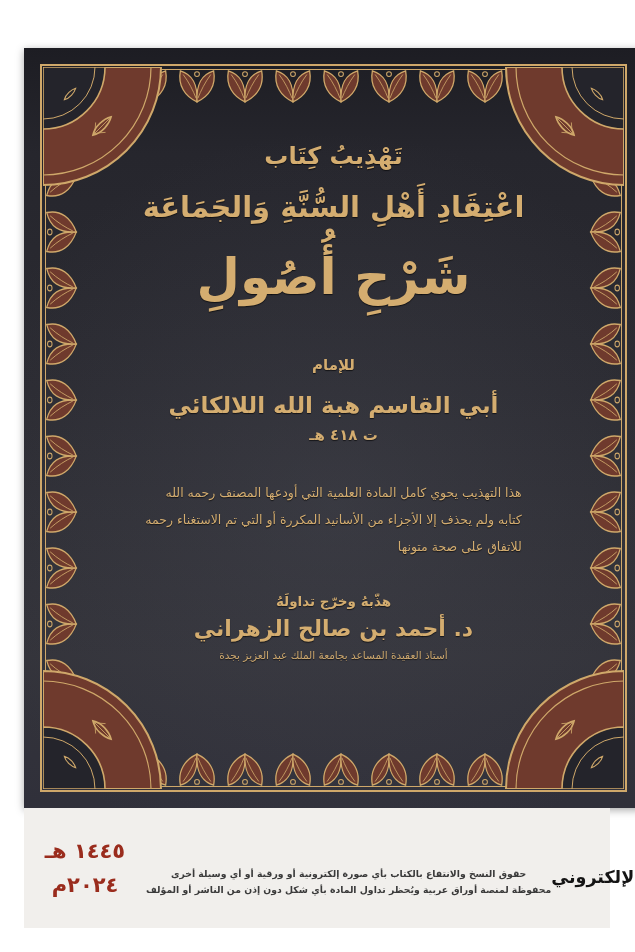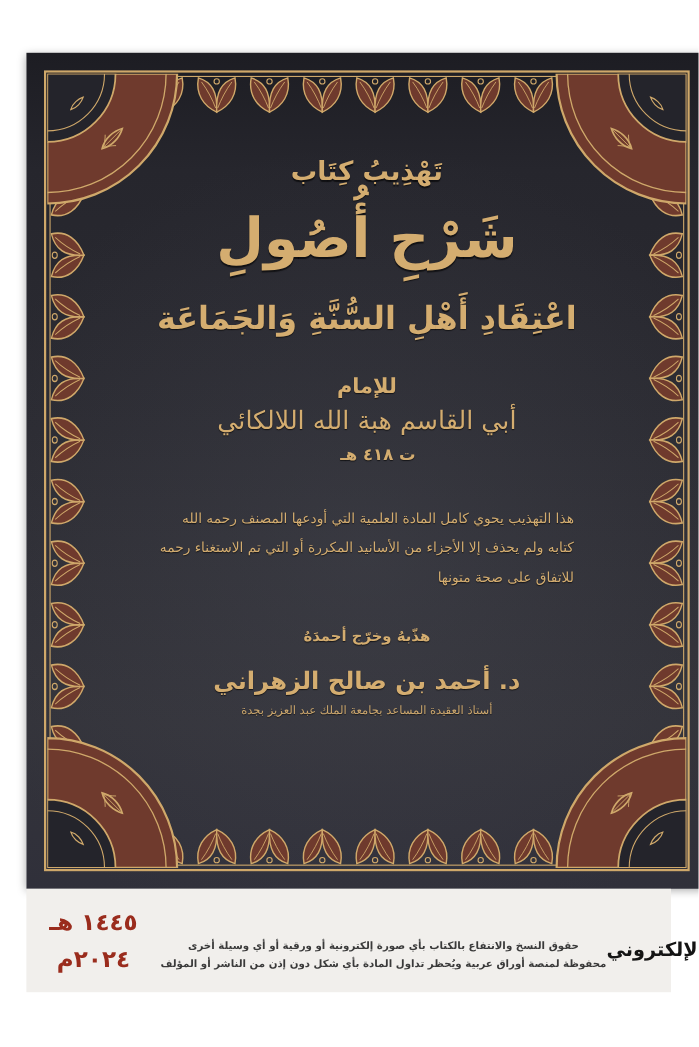--- a/index.html
+++ b/index.html
@@ -37,31 +37,31 @@
   
   .field{
     position:absolute;left:64px;right:64px;top:94px;bottom:28px;
     display:flex;flex-direction:column;align-items:center;
     direction:rtl;text-align:center;color:#d4ad70;
   }
   .gold{color:#d4ad70;text-shadow:0 1px 1px rgba(0,0,0,.6);white-space:nowrap;}
   .t-series{font-size:24px;font-weight:bold;letter-spacing:1px;}
   .t-main1{font-size:50px;font-weight:bold;margin-top:14px;line-height:1.35;}
   .t-main2{font-size:29px;font-weight:bold;margin-top:14px;line-height:1.6;}
-  .t-for{font-size:19px;font-weight:bold;margin-top:28px;}
-  .t-author{font-size:23px;font-weight:normal;margin-top:8px;}
+  .t-for{font-size:15px;font-weight:bold;margin-top:44px;}
+  .t-author{font-size:23px;font-weight:bold;margin-top:18px;}
   .t-death{font-size:15px;font-weight:bold;margin-top:8px;margin-left:20px;}
   .t-desc{font-size:12.5px;margin-top:36px;line-height:2.15;font-weight:500;text-align:right;}
   .t-desc div{white-space:nowrap;}
   .t-edintro{font-size:13.5px;font-weight:bold;margin-top:32px;}
-  .t-editor{font-size:22px;font-weight:bold;margin-top:20px;}
+  .t-editor{font-size:22px;font-weight:bold;margin-top:7px;}
   .t-edtitle{font-size:10.5px;margin-top:8px;opacity:.95;}
   
   .banner{
-    position:absolute;left:0;top:760px;width:586px;height:94px;
+    position:absolute;left:0;top:760px;width:586px;height:120px;
     background:#f1efec;display:grid;grid-template-columns:122px 1fr 120px;direction:ltr;
   }
   .dates{
     display:flex;flex-direction:column;justify-content:center;align-items:center;
     gap:10px;direction:rtl;
   }
   .date{font-size:21px;font-weight:bold;color:#9a2c1d;white-space:nowrap;}
   .bcenter{
     display:flex;flex-direction:row;justify-content:center;align-items:center;
     direction:rtl;text-align:center;padding-top:18px;
@@ -172,31 +172,31 @@
       </svg>
     <svg class="ornament corner c-bl" viewBox="0 0 120 120">
         <use href="#fan"></use>
       </svg>
     <svg class="ornament corner c-br" viewBox="0 0 120 120">
         <use href="#fan"></use>
       </svg>
 
     <div class="field">
       <div class="gold t-series">تَهْذِيبُ كِتَاب</div>
+      <div class="gold t-main2">اعْتِقَادِ أَهْلِ السُّنَّةِ وَالجَمَاعَة</div>
       <div class="gold t-main1">شَرْحِ أُصُولِ</div>
-      <div class="gold t-main2">اعْتِقَادِ أَهْلِ السُّنَّةِ وَالجَمَاعَة</div>
       <div class="gold t-for">للإمام</div>
       <div class="gold t-author">أبي القاسم هبة الله اللالكائي</div>
       <div class="gold t-death">ت ٤١٨ هـ</div>
       <div class="gold t-desc">
         <div>هذا التهذيب يحوي كامل المادة العلمية التي أودعها المصنف رحمه الله</div>
         <div>كتابه ولم يحذف إلا الأجزاء من الأسانيد المكررة أو التي تم الاستغناء رحمه</div>
         <div>للاتفاق على صحة متونها</div>
       </div>
-      <div class="gold t-edintro">هذّبهُ وخرّج أحمدَهُ</div>
+      <div class="gold t-edintro">هذّبهُ وخرّج تداولَهُ</div>
       <div class="gold t-editor">د. أحمد بن صالح الزهراني</div>
       <div class="gold t-edtitle">أستاذ العقيدة المساعد بجامعة الملك عبد العزيز بجدة</div>
     </div>
   </div>
 
   <div class="banner">
     <div class="dates">
       <div class="date">١٤٤٥ هـ</div>
       <div class="date">٢٠٢٤م</div>
     </div>

